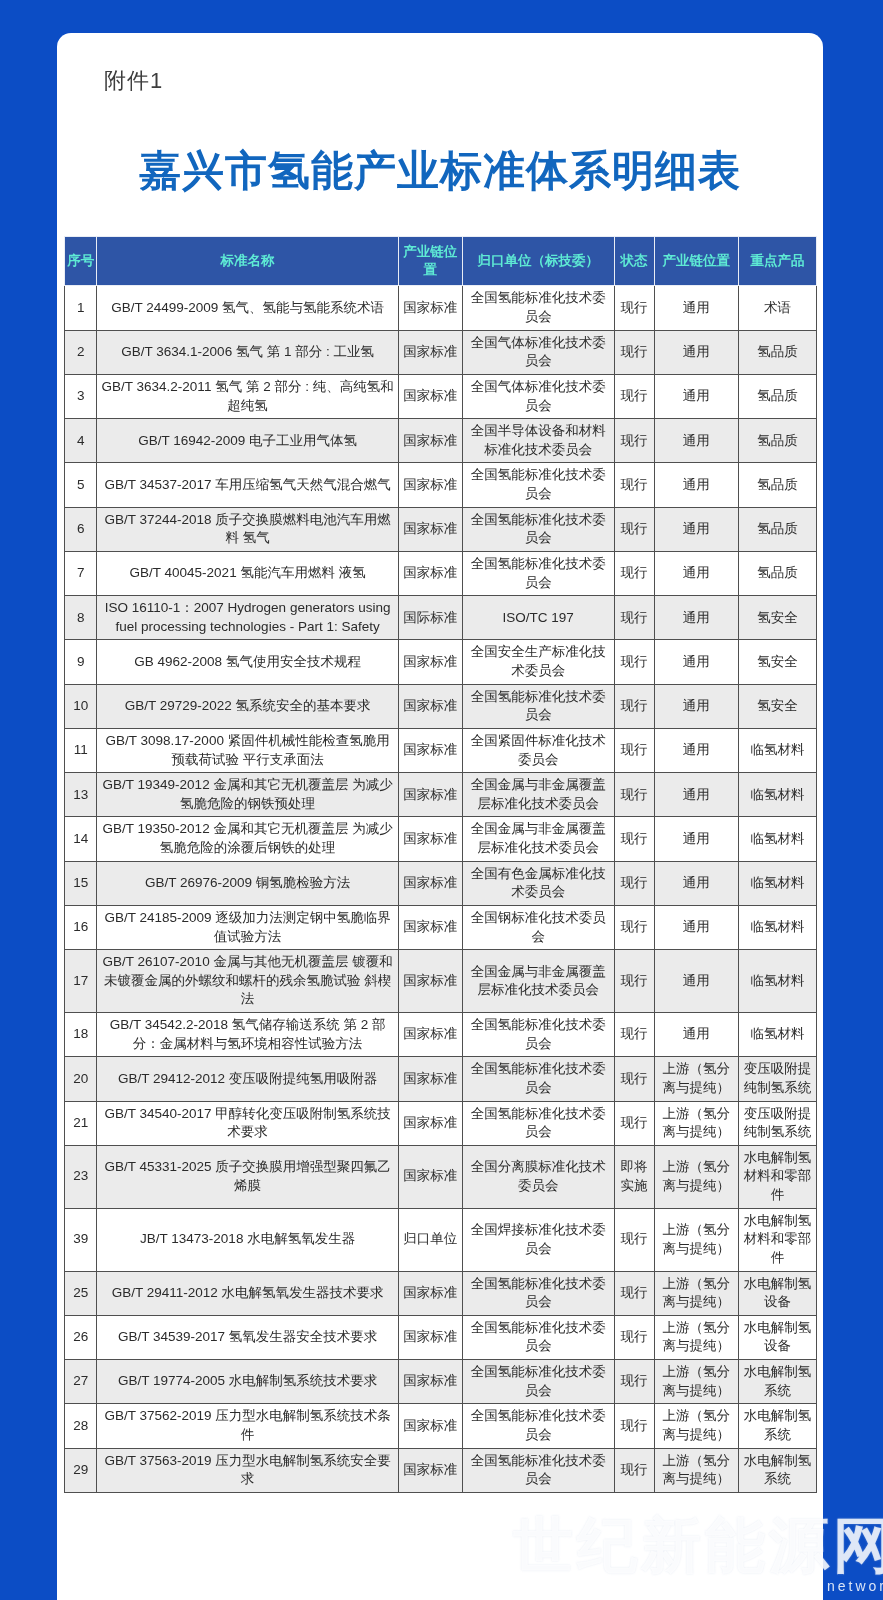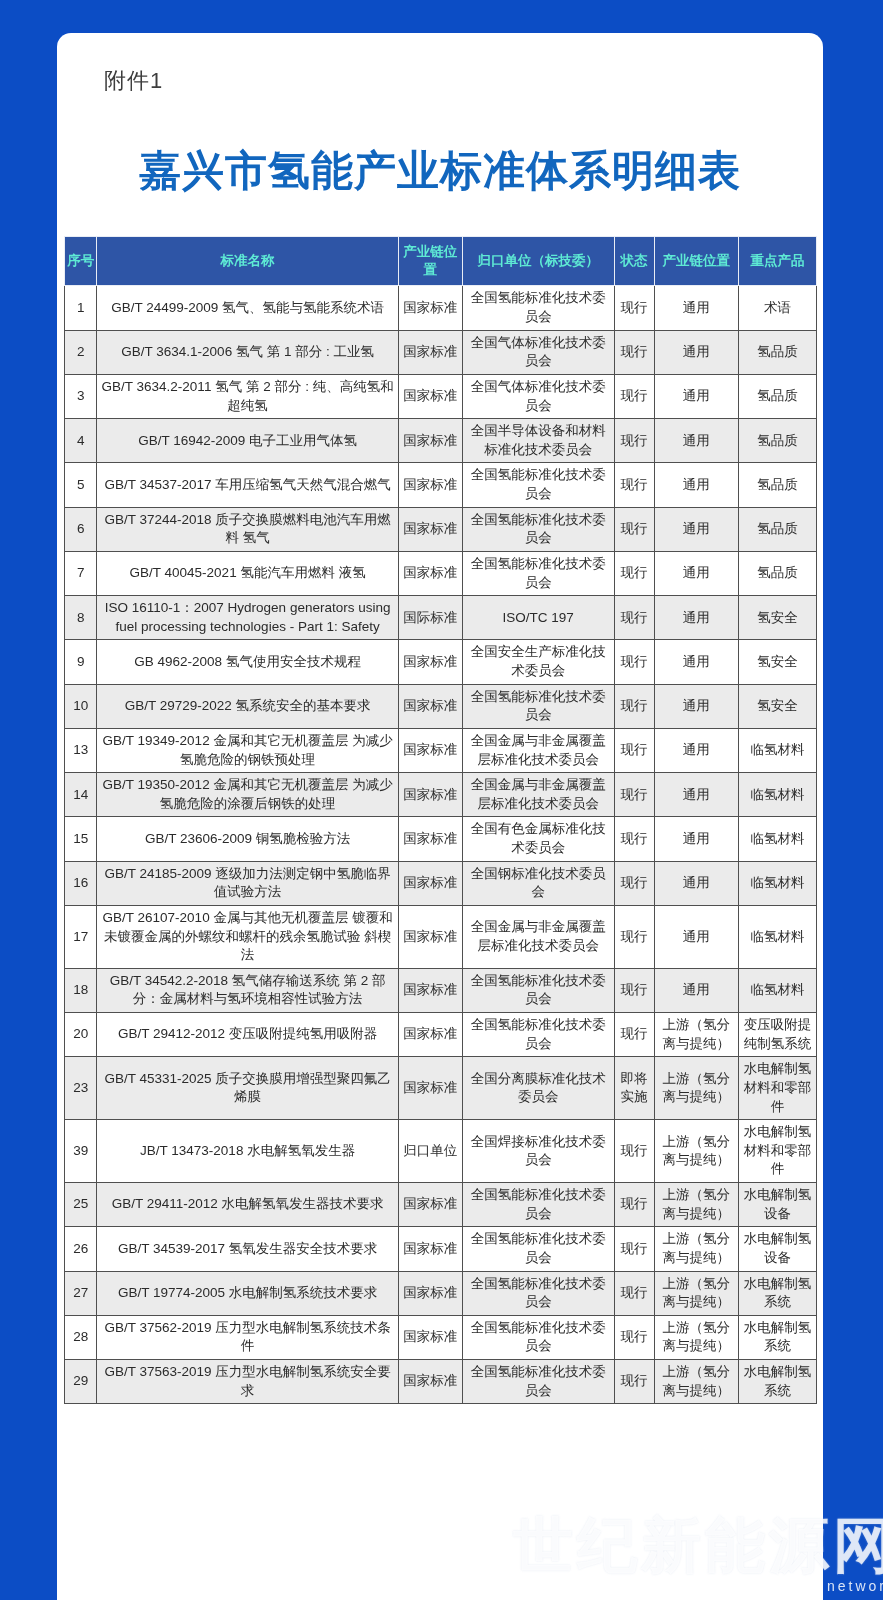--- a/index.html
+++ b/index.html
@@ -215,40 +215,49 @@
         <tr>
           <td>10</td>
           <td>GB/T 29729-2022 氢系统安全的基本要求</td>
           <td>国家标准</td>
           <td>全国氢能标准化技术委员会</td>
           <td>现行</td>
           <td>通用</td>
           <td>氢安全</td>
         </tr>
         <tr>
+          <td>11</td>
+          <td>GB/T 3098.17-2000 紧固件机械性能检查氢脆用预载荷试验 平行支承面法</td>
+          <td>国家标准</td>
+          <td>全国紧固件标准化技术委员会</td>
+          <td>现行</td>
+          <td>通用</td>
+          <td>临氢材料</td>
+        </tr>
+        <tr>
           <td>13</td>
           <td>GB/T 19349-2012 金属和其它无机覆盖层 为减少氢脆危险的钢铁预处理</td>
           <td>国家标准</td>
           <td>全国金属与非金属覆盖层标准化技术委员会</td>
           <td>现行</td>
           <td>通用</td>
           <td>临氢材料</td>
         </tr>
         <tr>
           <td>14</td>
           <td>GB/T 19350-2012 金属和其它无机覆盖层 为减少氢脆危险的涂覆后钢铁的处理</td>
           <td>国家标准</td>
           <td>全国金属与非金属覆盖层标准化技术委员会</td>
           <td>现行</td>
           <td>通用</td>
           <td>临氢材料</td>
         </tr>
         <tr>
           <td>15</td>
-          <td>GB/T 23606-2009 铜氢脆检验方法</td>
+          <td>GB/T 26976-2009 铜氢脆检验方法</td>
           <td>国家标准</td>
           <td>全国有色金属标准化技术委员会</td>
           <td>现行</td>
           <td>通用</td>
           <td>临氢材料</td>
         </tr>
         <tr>
           <td>16</td>
           <td>GB/T 24185-2009 逐级加力法测定钢中氢脆临界值试验方法</td>
           <td>国家标准</td>
@@ -271,20 +280,29 @@
           <td>GB/T 34542.2-2018 氢气储存输送系统 第 2 部分：金属材料与氢环境相容性试验方法</td>
           <td>国家标准</td>
           <td>全国氢能标准化技术委员会</td>
           <td>现行</td>
           <td>通用</td>
           <td>临氢材料</td>
         </tr>
         <tr>
           <td>20</td>
           <td>GB/T 29412-2012 变压吸附提纯氢用吸附器</td>
+          <td>国家标准</td>
+          <td>全国氢能标准化技术委员会</td>
+          <td>现行</td>
+          <td>上游（氢分离与提纯）</td>
+          <td>变压吸附提纯制氢系统</td>
+        </tr>
+        <tr>
+          <td>21</td>
+          <td>GB/T 34540-2017 甲醇转化变压吸附制氢系统技术要求</td>
           <td>国家标准</td>
           <td>全国氢能标准化技术委员会</td>
           <td>现行</td>
           <td>上游（氢分离与提纯）</td>
           <td>变压吸附提纯制氢系统</td>
         </tr>
         <tr>
           <td>23</td>
           <td>GB/T 45331-2025 质子交换膜用增强型聚四氟乙烯膜</td>
           <td>国家标准</td>

